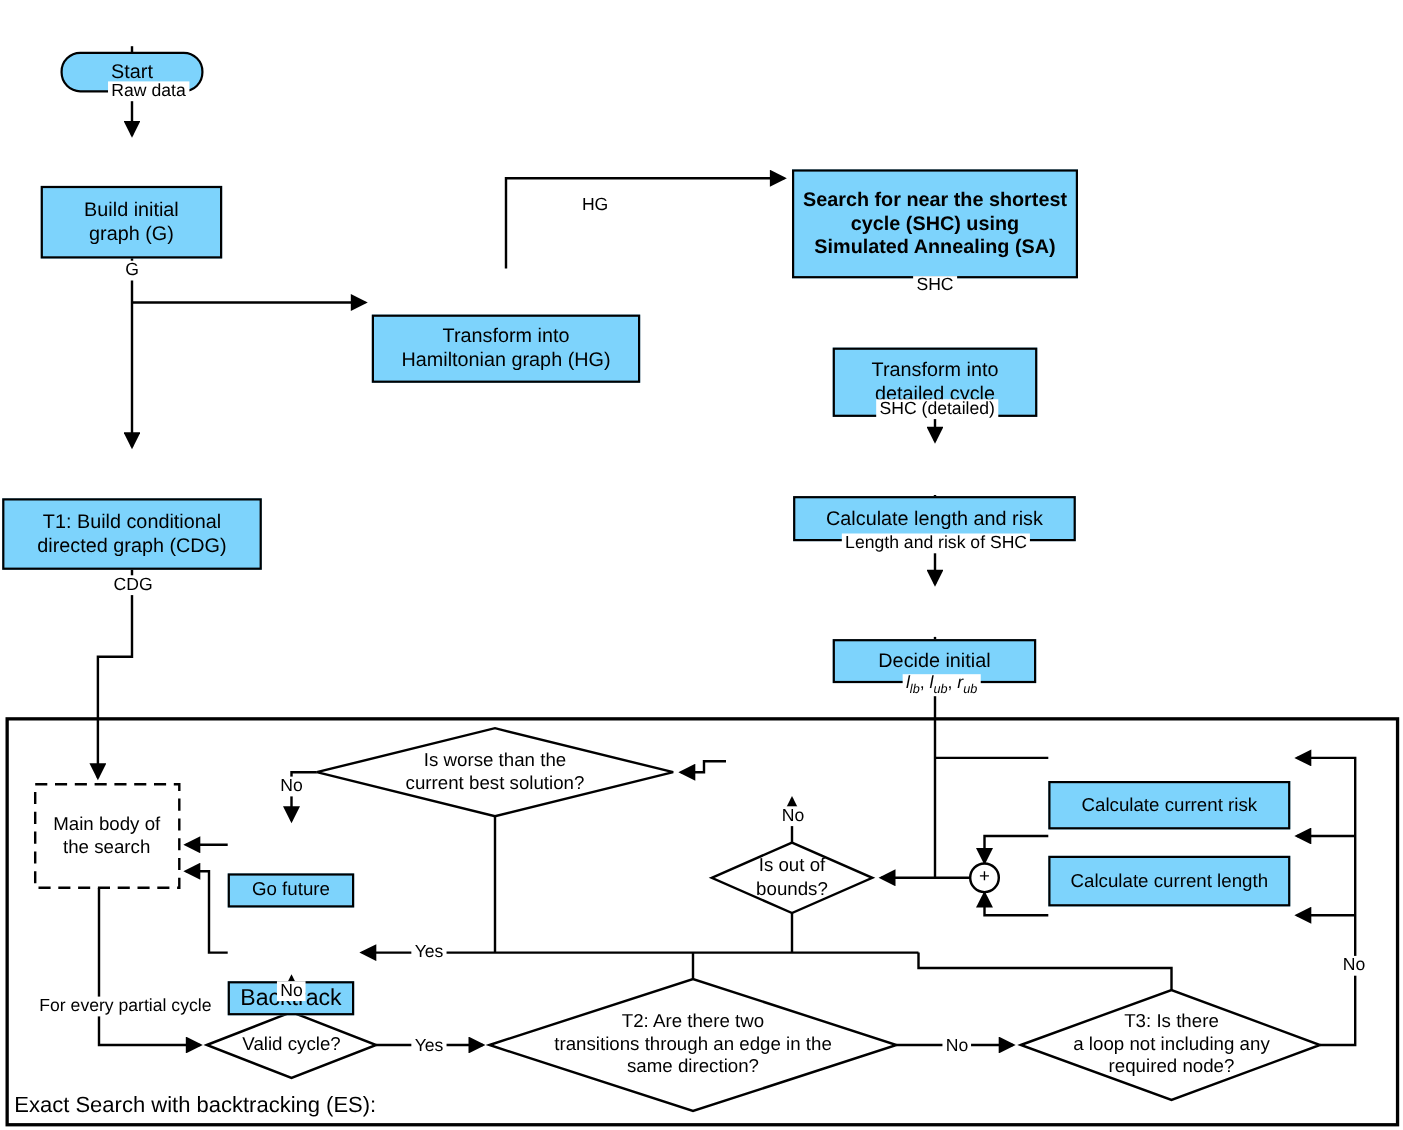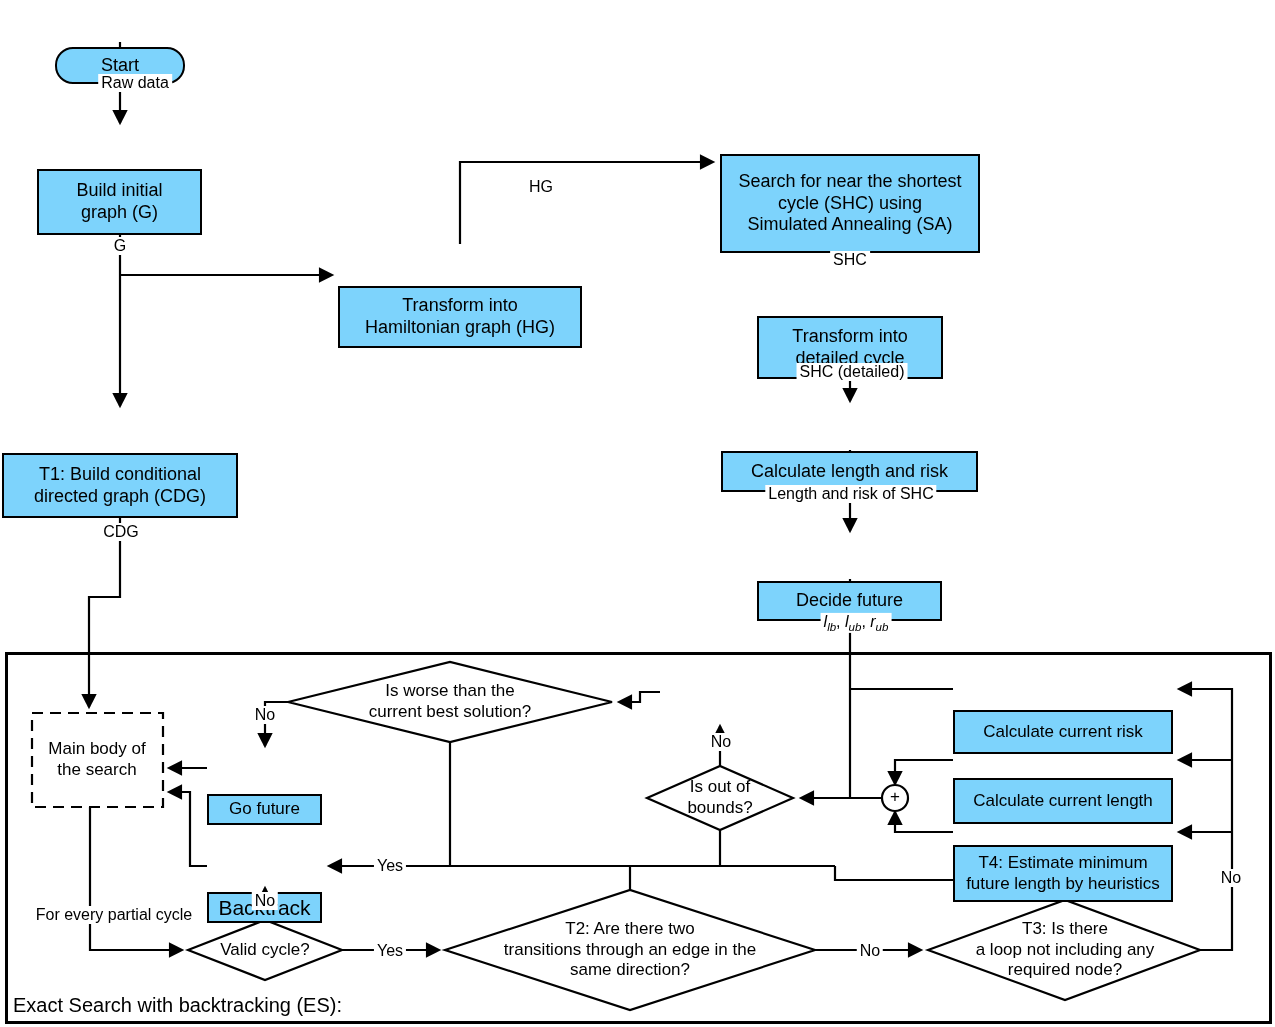--- a/index.html
+++ b/index.html
@@ -91,43 +91,41 @@
   <div class="eslabel" style="left:13px; top:994px;">Exact Search with backtracking (ES):</div>
 
   <div class="node pill" style="left:55px; top:5px; width:130px; height:37px;">Start</div>
 
   <div class="node" style="left:37px; top:127px; width:165px; height:66px;">Build initial
 graph (G)</div>
 
   <div class="node" style="left:338px; top:244px; width:244px; height:62px;">Transform into
 Hamiltonian graph (HG)</div>
 
-  <div class="node" style="left:720px; top:112px; width:260px; height:99px;">Search for near the shortest
+  <div class="node" style="left:720px; top:112px; width:260px; height:99px;font-weight:bold;">Search for near the shortest
 cycle (SHC) using
 Simulated Annealing (SA)</div>
 
   <div class="node" style="left:757px; top:274px; width:186px; height:63px;">Transform into
 detailed cycle</div>
 
   <div class="node" style="left:721px; top:409px; width:257px; height:41px;">Calculate length and risk</div>
 
-  <div class="node" style="left:757px; top:539px; width:185px; height:40px;">Decide future</div>
+  <div class="node" style="left:757px; top:539px; width:185px; height:40px;">Decide initial</div>
 
   <div class="node" style="left:2px; top:411px; width:236px; height:65px;">T1: Build conditional
 directed graph (CDG)</div>
 
   <div class="node" style="left:207px; top:752px; width:115px; height:31px; font-size:17px;">Go future</div>
 
 
   <div class="node" style="left:953px; top:668px; width:220px; height:44px; font-size:17px;">Calculate current risk</div>
 
   <div class="node" style="left:953px; top:736px; width:220px; height:46px; font-size:17px;">Calculate current length</div>
 
-  <div class="node" style="left:953px; top:803px; width:220px; height:57px; font-size:17px;">T4: Estimate minimum
-future length by heuristics</div>
 
   <div class="node" style="left:207px; top:850px; width:115px; height:31px; font-size:21px;">Backtrack</div>
 
   <div class="dtext" style="left:97px; top:760px; width:120px;">Main body of
 the search</div>
 
   <div class="dtext" style="left:450px; top:702px; width:220px;">Is worse than the
 current best solution?</div>
   <div class="dtext" style="left:720px; top:798px; width:110px;">Is out of
 bounds?</div>

